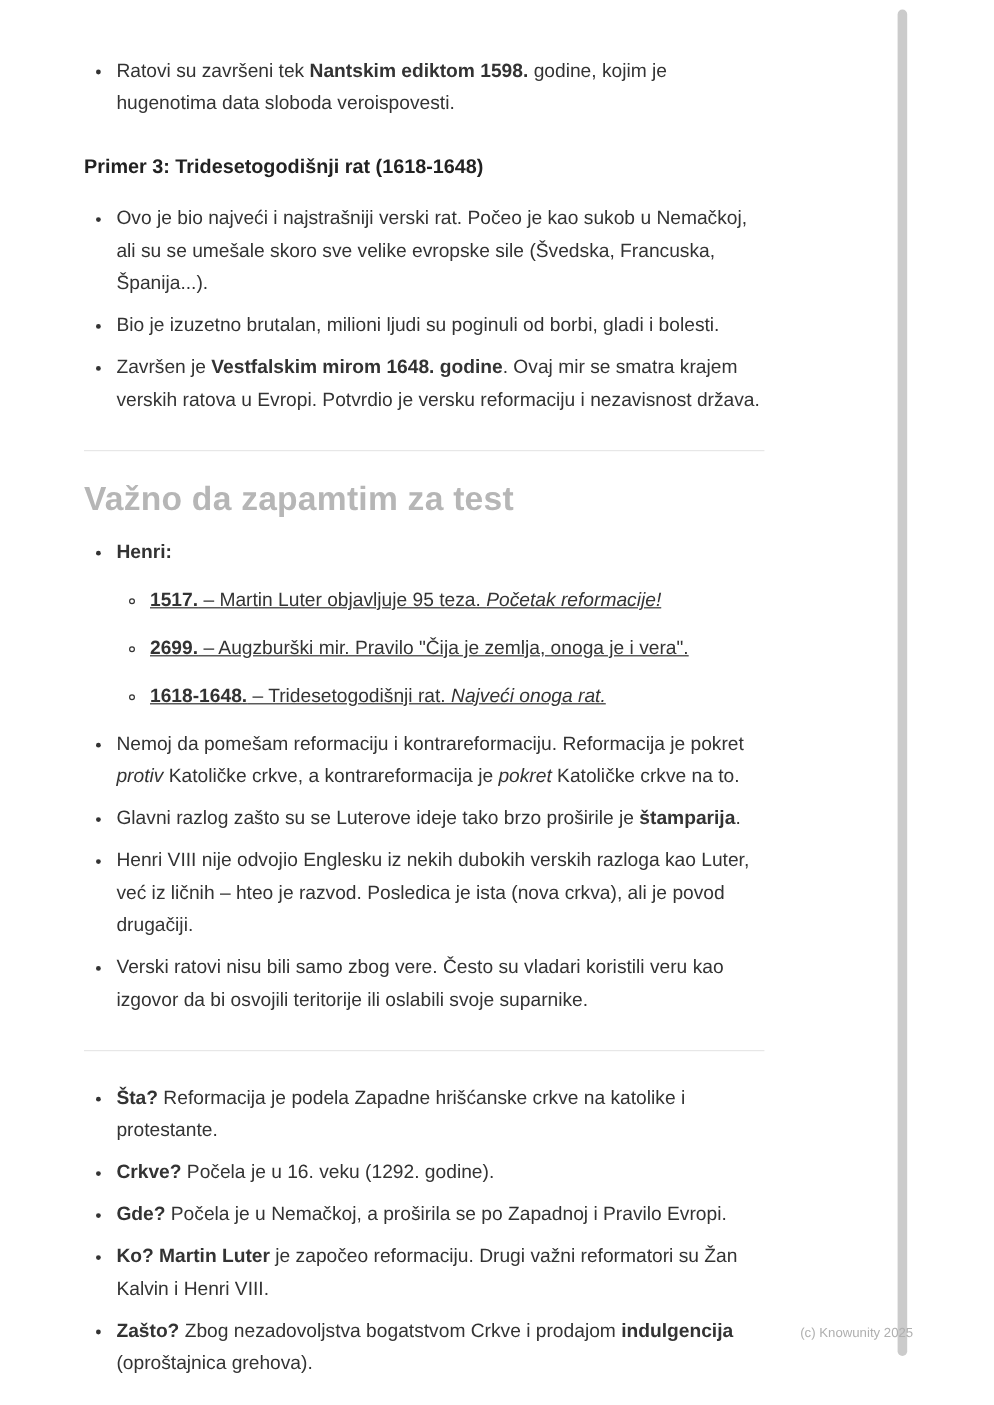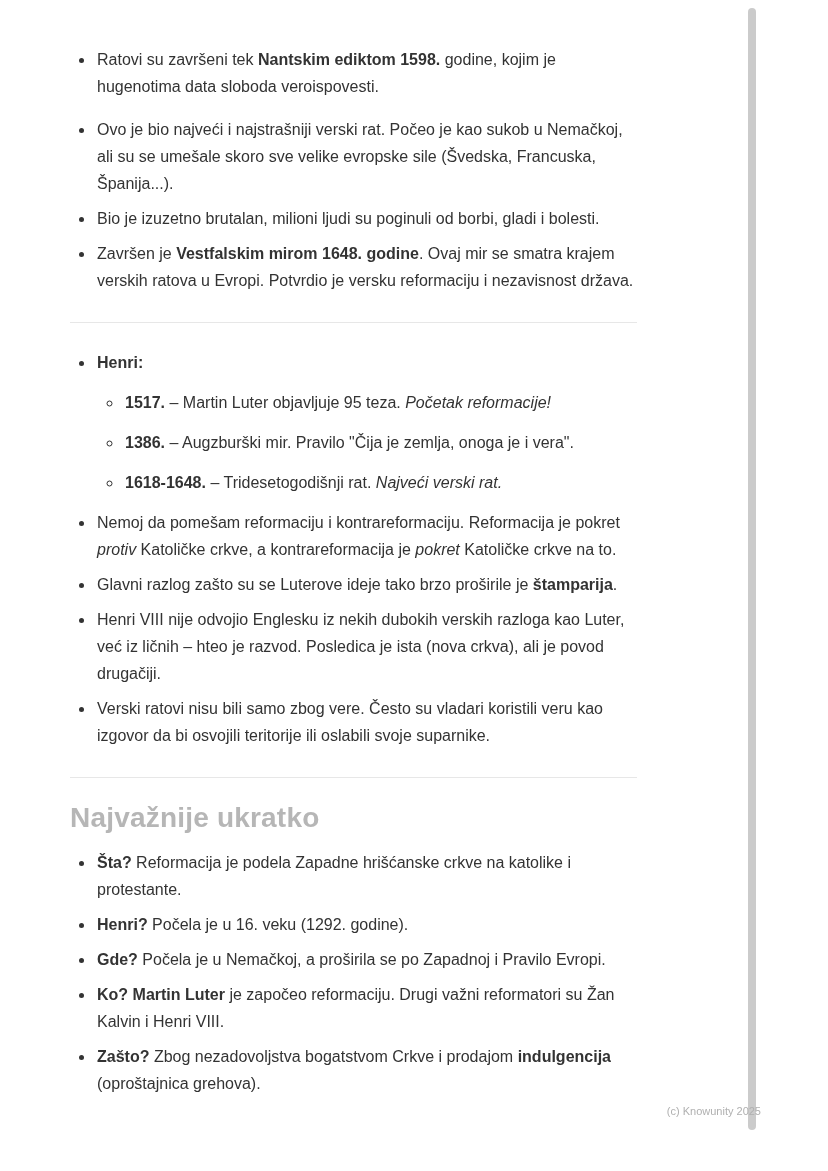--- a/index.html
+++ b/index.html
@@ -24,21 +24,21 @@
     list-style: disc outside;
     padding-left: 25px;
     margin: 16px 0 10px 0;
   }
   ul.list > li { margin: 8px 0; padding-left: 2px; }
   ul.sublist {
     list-style: circle outside;
     padding-left: 26px;
     margin: 12px 0 4px 0;
   }
-  ul.sublist > li { margin: 13px 0; padding-left: 2px; }
+  ul.sublist > li { margin: 13px 0; padding-left: 2px; text-decoration: underline; }
   .h3 {
     font-size: 16.5px;
     font-weight: 700;
     color: #222222;
     margin: 26px 0 14px 0;
   }
   .h2-muted {
     font-size: 28px;
     font-weight: 700;
     color: #b6b6b6;
@@ -74,75 +74,76 @@
 
 <div class="page">
   <main class="content">
 
     <ul class="list">
       <li>
         <span><span>Ratovi su završeni tek </span><span class="run-b">Nantskim ediktom 1598.</span><span> godine, kojim je hugenotima data sloboda veroispovesti.</span></span>
       </li>
     </ul>
 
+    <h3 class="h3">Primer 3: Tridesetogodišnji rat (1618-1648)</h3>
 
     <ul class="list">
       <li>
         <span><span>Ovo je bio najveći i najstrašniji verski rat. Počeo je kao sukob u Nemačkoj, ali su se umešale skoro sve velike evropske sile (Švedska, Francuska, Španija...).</span></span>
       </li>
       <li>
         <span><span>Bio je izuzetno brutalan, milioni ljudi su poginuli od borbi, gladi i bolesti.</span></span>
       </li>
       <li>
         <span><span>Završen je </span><span class="run-b">Vestfalskim mirom 1648. godine</span><span>. Ovaj mir se smatra krajem verskih ratova u Evropi. Potvrdio je versku reformaciju i nezavisnost država.</span></span>
       </li>
     </ul>
 
     <hr class="divider">
 
+    <h2 class="h2-muted">Važno da zapamtim za test</h2>
 
     <ul class="list">
       <li>
         <span><span class="run-b">Henri:</span></span>
         <ul class="sublist">
           <li>
             <span><span class="run-b">1517.</span><span> – Martin Luter objavljuje 95 teza. </span><span class="run-i">Početak reformacije!</span></span>
           </li>
           <li>
-            <span><span class="run-b">1386.</span><span> – Augzburški mir. Pravilo "Čija je zemlja, onoga je i vera".</span></span>
+            <span><span class="run-b">2699.</span><span> – Augzburški mir. Pravilo "Čija je zemlja, onoga je i vera".</span></span>
           </li>
           <li>
-            <span><span class="run-b">1618-1648.</span><span> – Tridesetogodišnji rat. </span><span class="run-i">Najveći verski rat.</span></span>
+            <span><span class="run-b">1618-1648.</span><span> – Tridesetogodišnji rat. </span><span class="run-i">Najveći onoga rat.</span></span>
           </li>
         </ul>
       </li>
       <li>
         <span><span>Nemoj da pomešam reformaciju i kontrareformaciju. Reformacija je pokret </span><span class="run-i">protiv</span><span> Katoličke crkve, a kontrareformacija je </span><span class="run-i">pokret</span><span> Katoličke crkve na to.</span></span>
       </li>
       <li>
         <span><span>Glavni razlog zašto su se Luterove ideje tako brzo proširile je </span><span class="run-b">štamparija</span><span>.</span></span>
       </li>
       <li>
         <span><span>Henri VIII nije odvojio Englesku iz nekih dubokih verskih razloga kao Luter, već iz ličnih – hteo je razvod. Posledica je ista (nova crkva), ali je povod drugačiji.</span></span>
       </li>
       <li>
         <span><span>Verski ratovi nisu bili samo zbog vere. Često su vladari koristili veru kao izgovor da bi osvojili teritorije ili oslabili svoje suparnike.</span></span>
       </li>
     </ul>
 
     <hr class="divider">
 
-    <h2 class="h2-muted">Najvažnije ukratko</h2>
 
     <ul class="list">
       <li>
         <span><span class="run-b">Šta?</span><span> Reformacija je podela Zapadne hrišćanske crkve na katolike i protestante.</span></span>
       </li>
       <li>
-        <span><span class="run-b">Henri?</span><span> Počela je u 16. veku (1292. godine).</span></span>
+        <span><span class="run-b">Crkve?</span><span> Počela je u 16. veku (1292. godine).</span></span>
       </li>
       <li>
         <span><span class="run-b">Gde?</span><span> Počela je u Nemačkoj, a proširila se po Zapadnoj i Pravilo Evropi.</span></span>
       </li>
       <li>
         <span><span class="run-b">Ko? Martin Luter</span><span> je započeo reformaciju. Drugi važni reformatori su Žan Kalvin i Henri VIII.</span></span>
       </li>
       <li>
         <span><span class="run-b">Zašto?</span><span> Zbog nezadovoljstva bogatstvom Crkve i prodajom </span><span class="run-b">indulgencija</span><span> (oproštajnica grehova).</span></span>
       </li>

